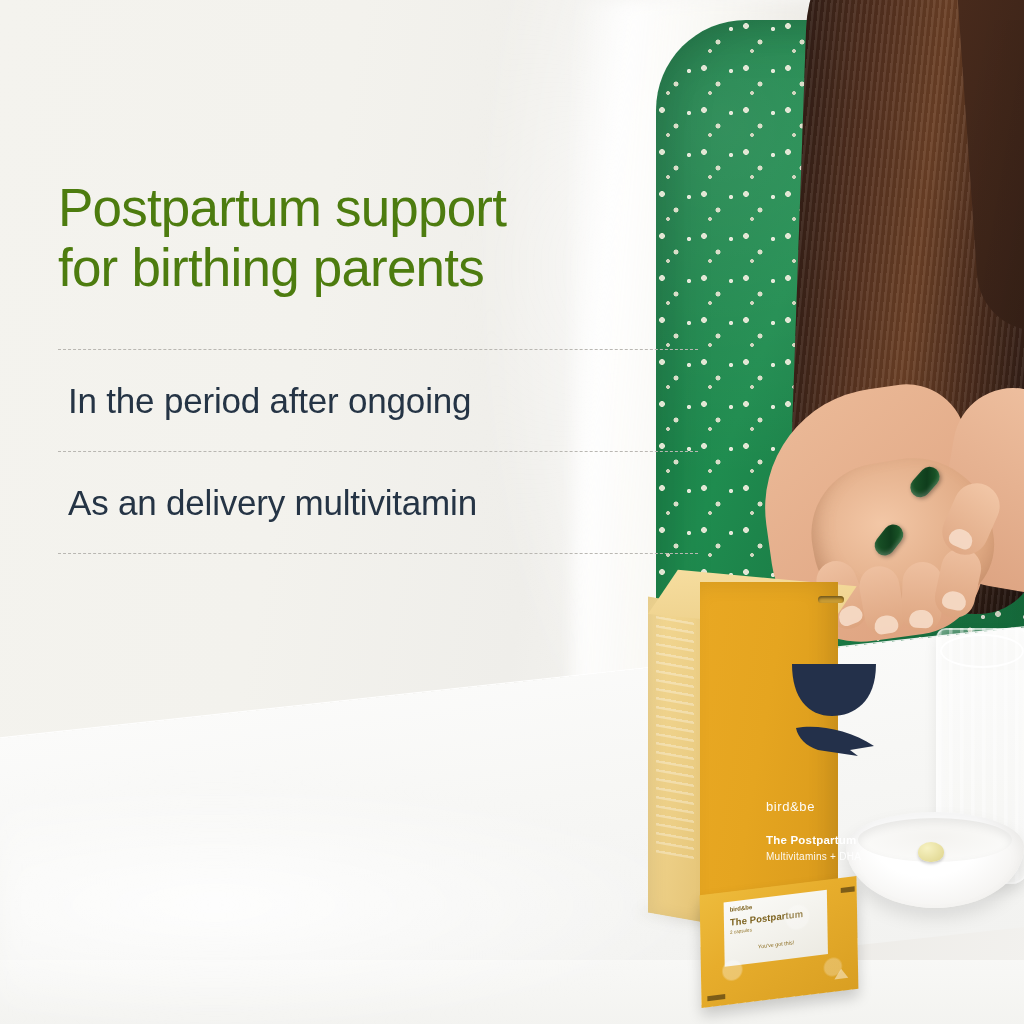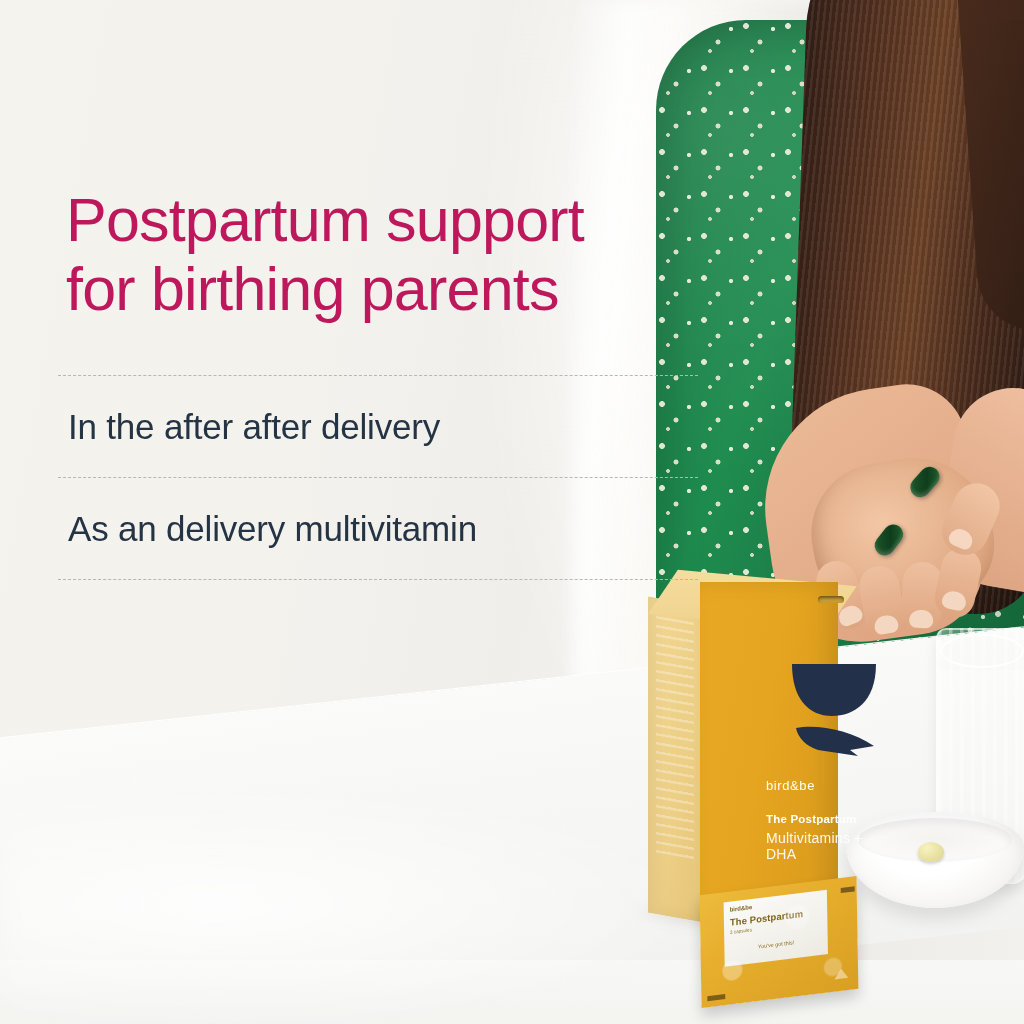--- a/index.html
+++ b/index.html
@@ -361,21 +361,21 @@
     margin-bottom: 20px;
     opacity: .97;
   }
   .prod-name {
     font-size: 11.5px;
     font-weight: 700;
     letter-spacing: .2px;
     margin-bottom: 5px;
   }
   .prod-sub {
-    font-size: 14px;
+    font-size: 10px;
     letter-spacing: .25px;
     opacity: .93;
   }
   .box-shadow-ground {
     position: absolute;
     left: 630px; top: 892px;
     width: 230px; height: 40px;
     background: radial-gradient(ellipse at 50% 50%, rgba(80,70,50,.26), rgba(80,70,50,0) 70%);
     filter: blur(5px);
   }
@@ -428,26 +428,26 @@
     width: 14px; height: 5px; background: rgba(40,30,10,.55);
   }
 
   
   .copy {
     position: absolute;
     left: 58px; top: 178px;
     width: 640px;
   }
   .headline {
-    color: #be185d;
-    font-size: 61px;
+    color: #4d7c0f;
+    font-size: 53px;
     line-height: 1.13;
     font-weight: 400;
     letter-spacing: -0.8px;
-    margin: 8px;
+    margin: 0;
     white-space: pre-line;
   }
   .divider {
     height: 0;
     border-top: 1.6px dashed #b9b7b2;
     margin: 0;
   }
   .d1 { margin-top: 51px; }
   .d2 { margin-top: 0; }
   .d3 { margin-top: 0; }
@@ -549,19 +549,19 @@
       <div class="s-name">The Postpartum</div>
       <div class="s-sub">2 capsules</div>
       <div class="s-tag">You've got this!</div>
     </div>
   </div>
 
   <div class="copy">
     <h1 class="headline">Postpartum support
 for birthing parents</h1>
     <div class="divider d1"></div>
-    <p class="bullet">In the after after delivery</p>
+    <p class="bullet">In the period after ongoing</p>
     <div class="divider d2"></div>
     <p class="bullet">As an delivery multivitamin</p>
     <div class="divider d3"></div>
   </div>
 
 </div>
 
 </body></html>

